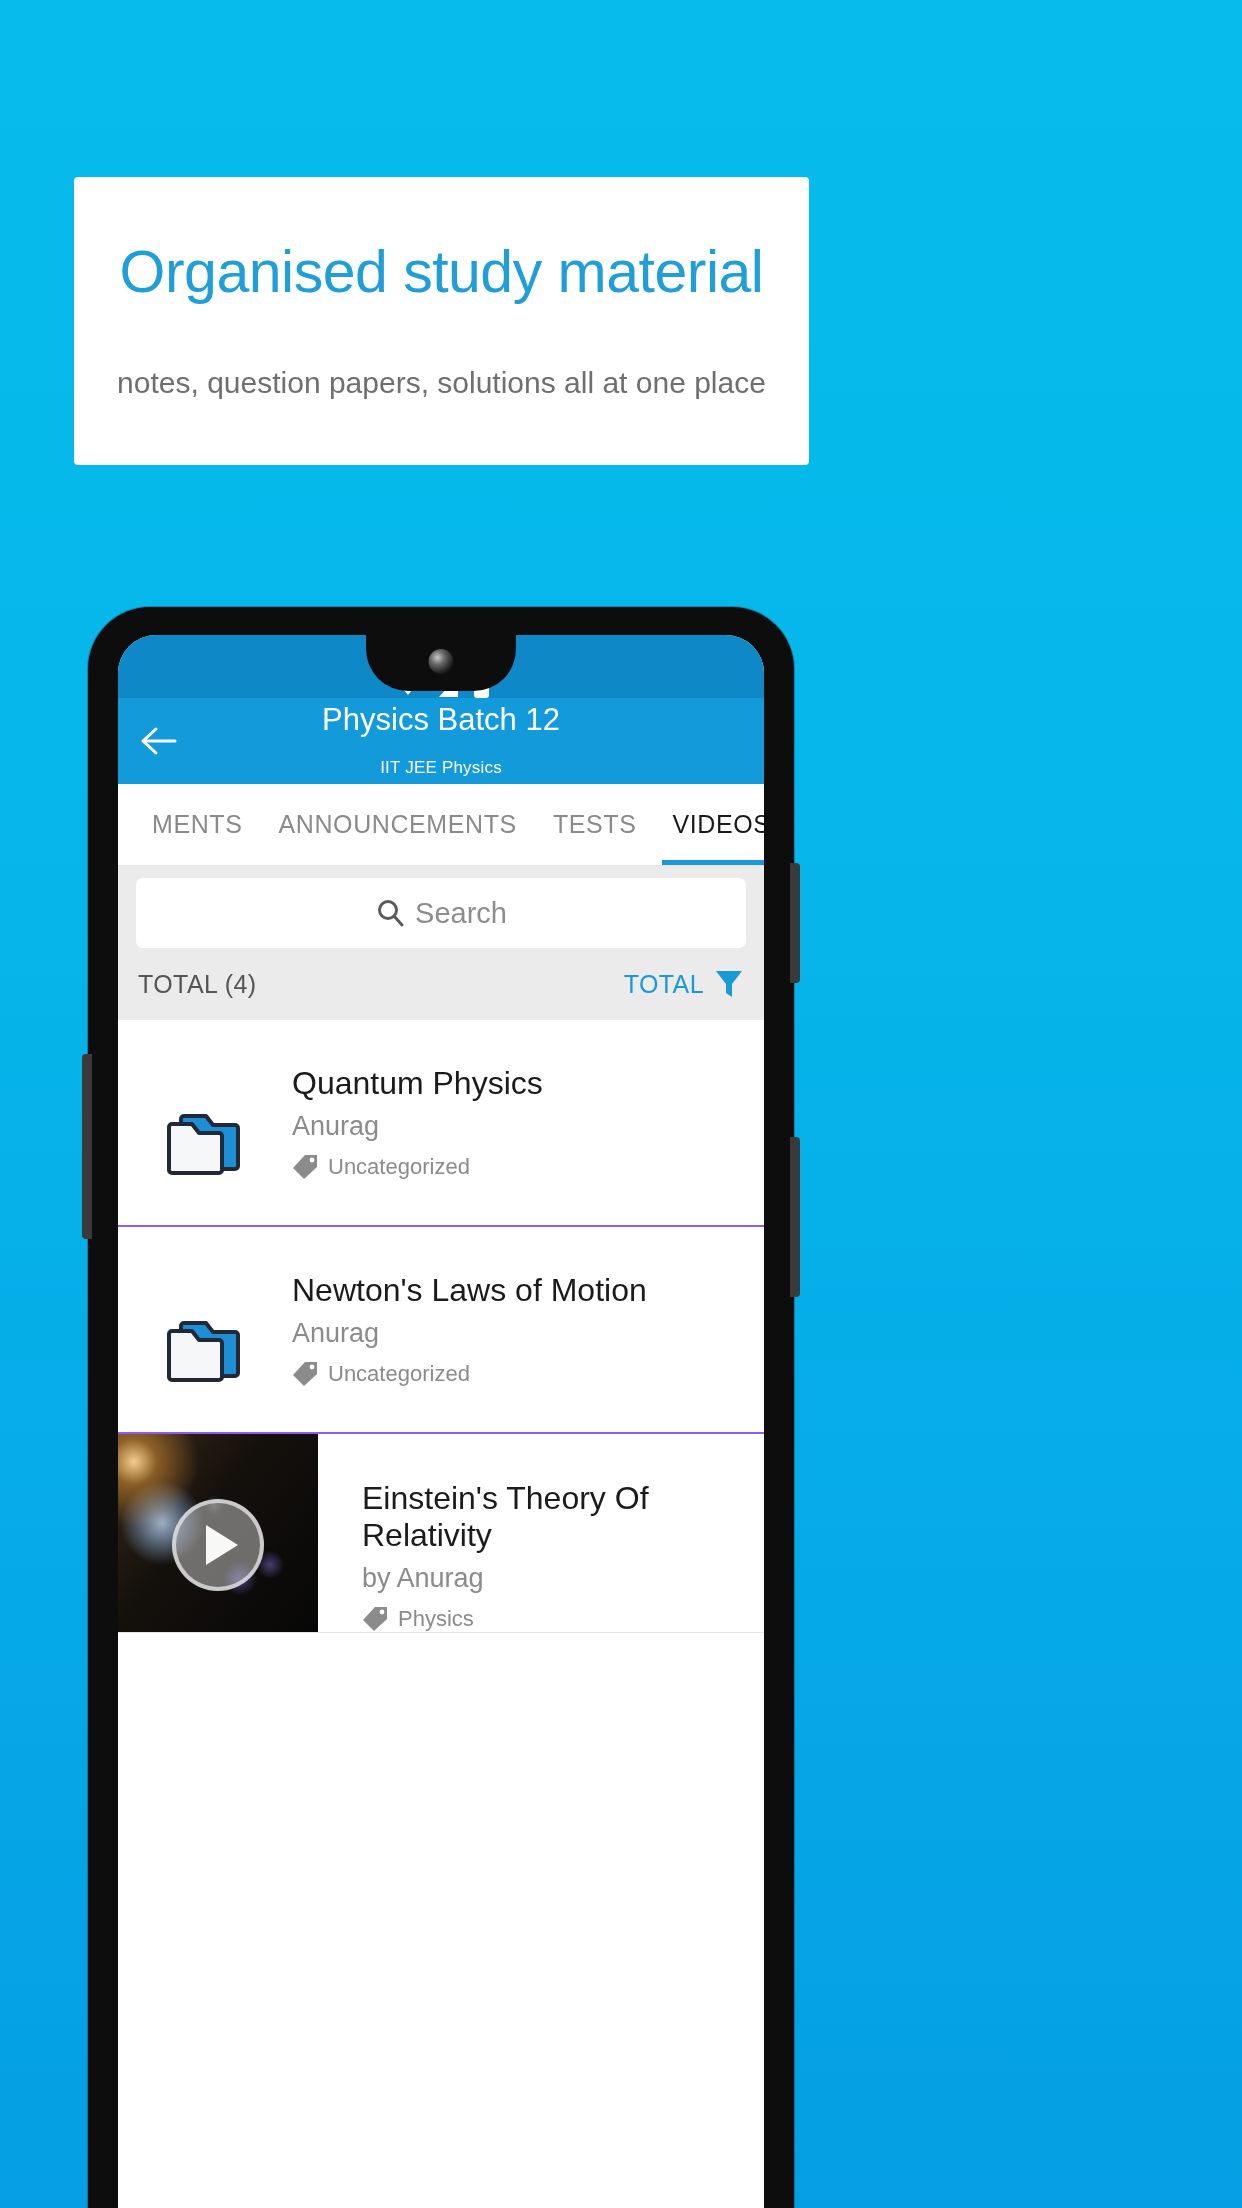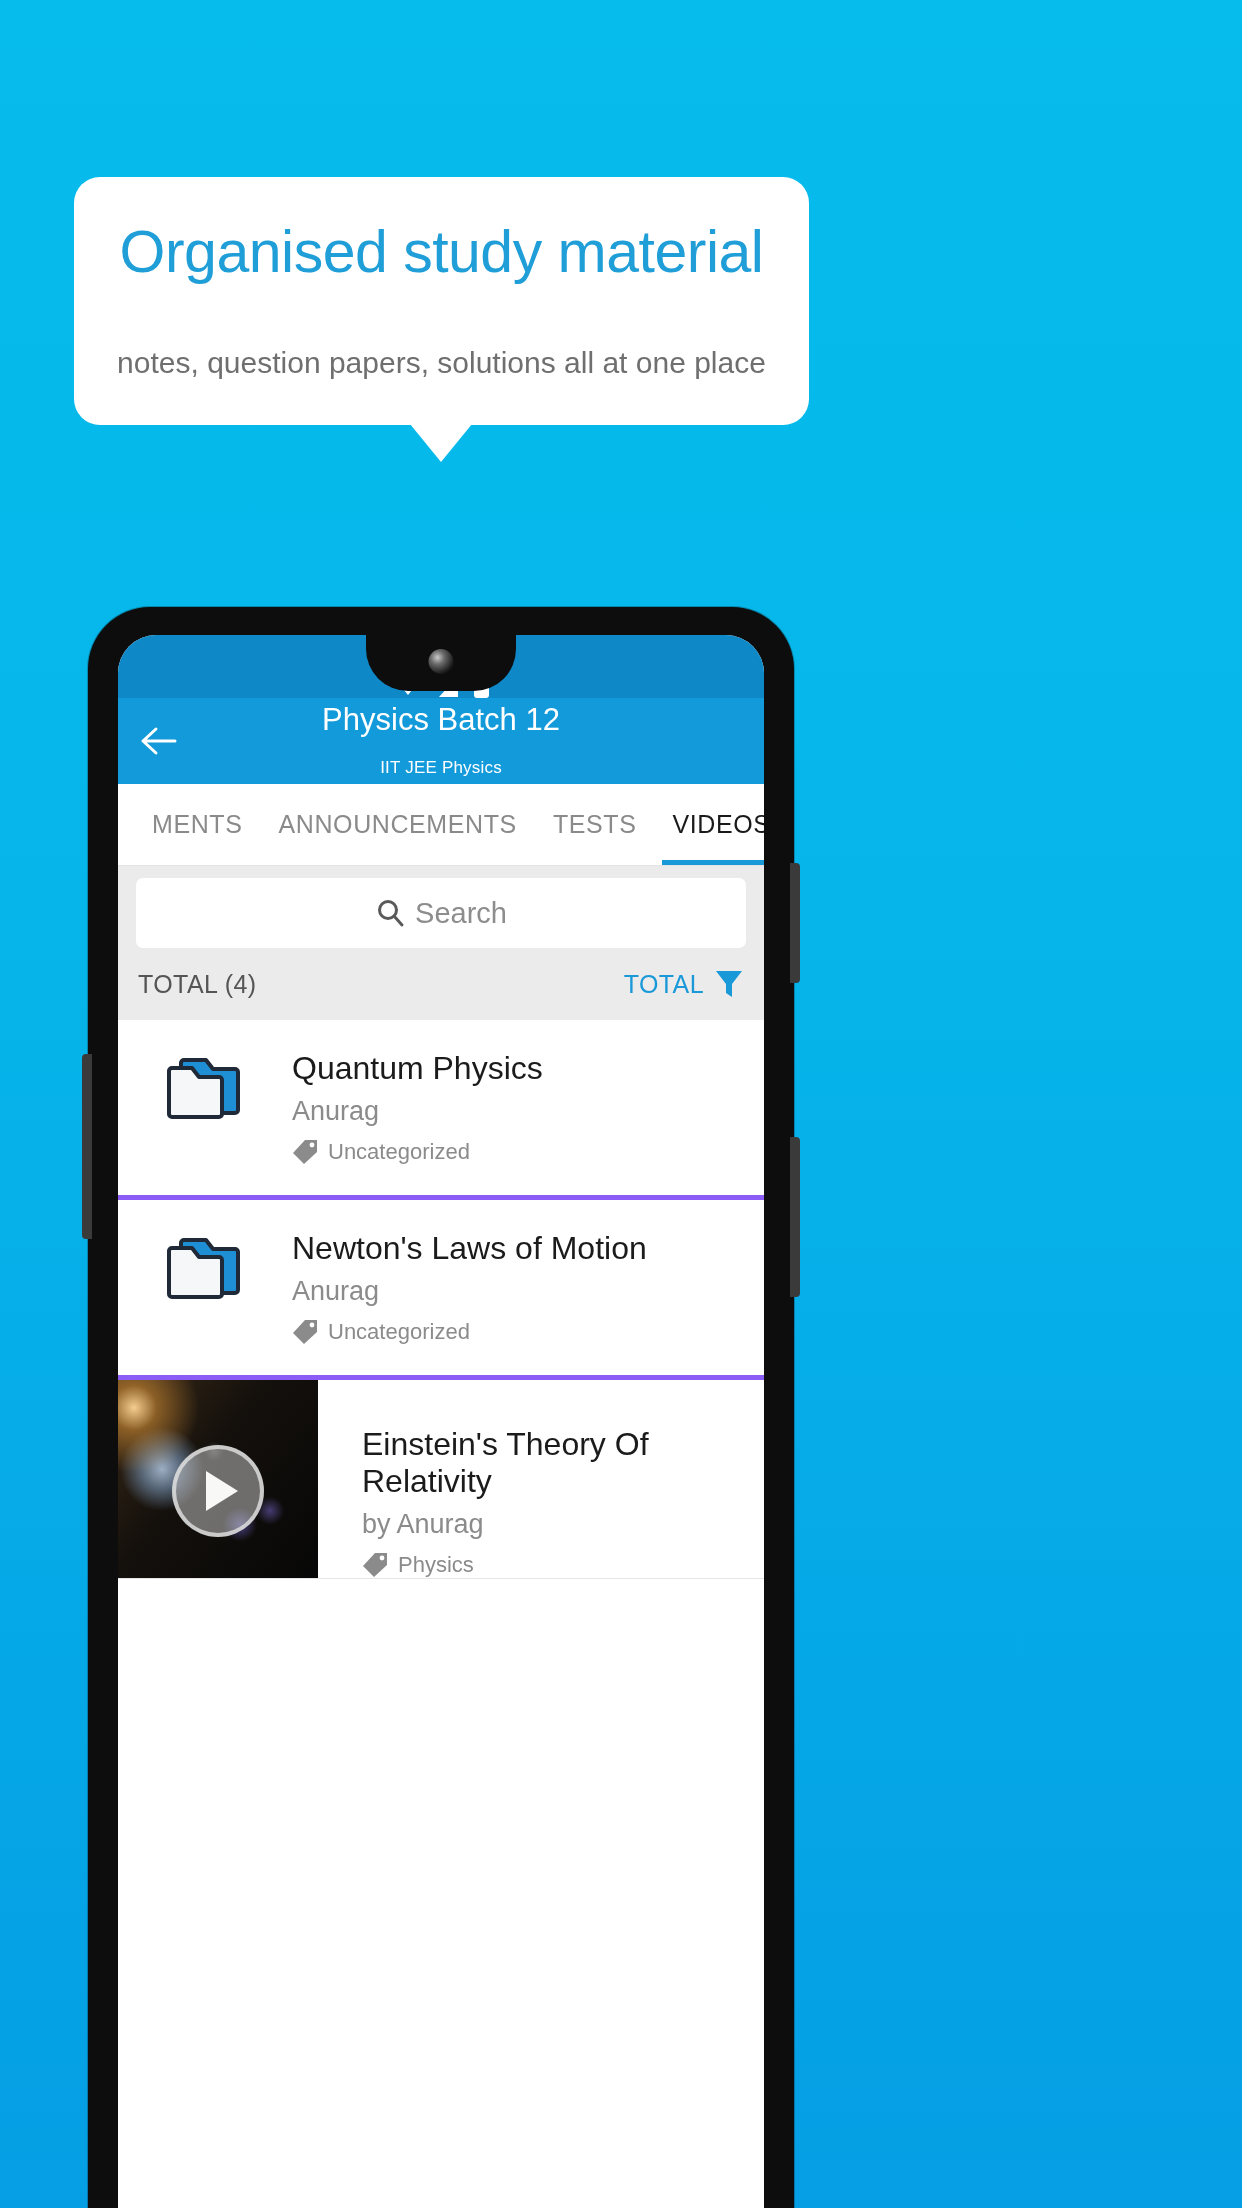--- a/index.html
+++ b/index.html
@@ -5,22 +5,22 @@
   * { margin:0; padding:0; box-sizing:border-box; }
   html,body { width:1242px; height:2208px; overflow:hidden; }
   body {
     font-family:"Liberation Sans", sans-serif;
     background:linear-gradient(180deg,#06bcec 0%,#06b6ea 40%,#059ee4 100%);
     position:relative;
   }
 
   
   #promo-bubble{
-    position:absolute; left:74px; top:177px; width:735px; height:248px;
-    background:#ffffff; border-radius:26px;
+    position:absolute; left:74px; top:177px; width:735px; height:288px;
+    background:#ffffff; border-radius:4px;
     display:flex; flex-direction:column; align-items:center; justify-content:center;gap:20px;
   }
   #promo-title{
     color:#1f9ed8; font-size:59px; font-weight:400; letter-spacing:-0.5px;
     line-height:1; white-space:nowrap;
   }
   #promo-sub{
     color:#6f6f6f; font-size:30px; font-weight:400; margin-top:44px; white-space:nowrap;
   }
   #promo-tail{
@@ -113,22 +113,22 @@
     display:flex; align-items:center; justify-content:space-between;
     height:72px; padding:0 2px;
   }
   #total-label{ color:#555; font-size:25px; letter-spacing:.4px; }
   #filter-group{ display:flex; align-items:center; gap:10px; }
   #filter-label{ color:#1999d8; font-size:25px; letter-spacing:.4px; }
 
   
   #list{ background:#fff; }
   .row{
-    display:flex; align-items:flex-start; gap:0;
-    border-bottom:5px solid #8b5cf6; padding:30px 0;
+    display:flex; align-items:flex-end; gap:0;
+    border-bottom:2px solid #8b5cf6; padding:45px 0;
   }
   .row-icon{ width:174px; display:flex; align-items:center; justify-content:center; flex:0 0 174px; }
   .row-text{ flex:1; padding-right:14px; }
   .row-title{ color:#1b1b1b; font-size:32px; font-weight:400; line-height:1.18; }
   .row-author{ color:#8b8b8b; font-size:27px; margin-top:8px; }
   .row-tagline{ display:flex; align-items:center; gap:10px; margin-top:12px; }
   .row-tag{ color:#8b8b8b; font-size:22px; }
 
   
   .row-video{ padding:0; align-items:stretch; border-bottom:1px solid #e6e6e6; }

